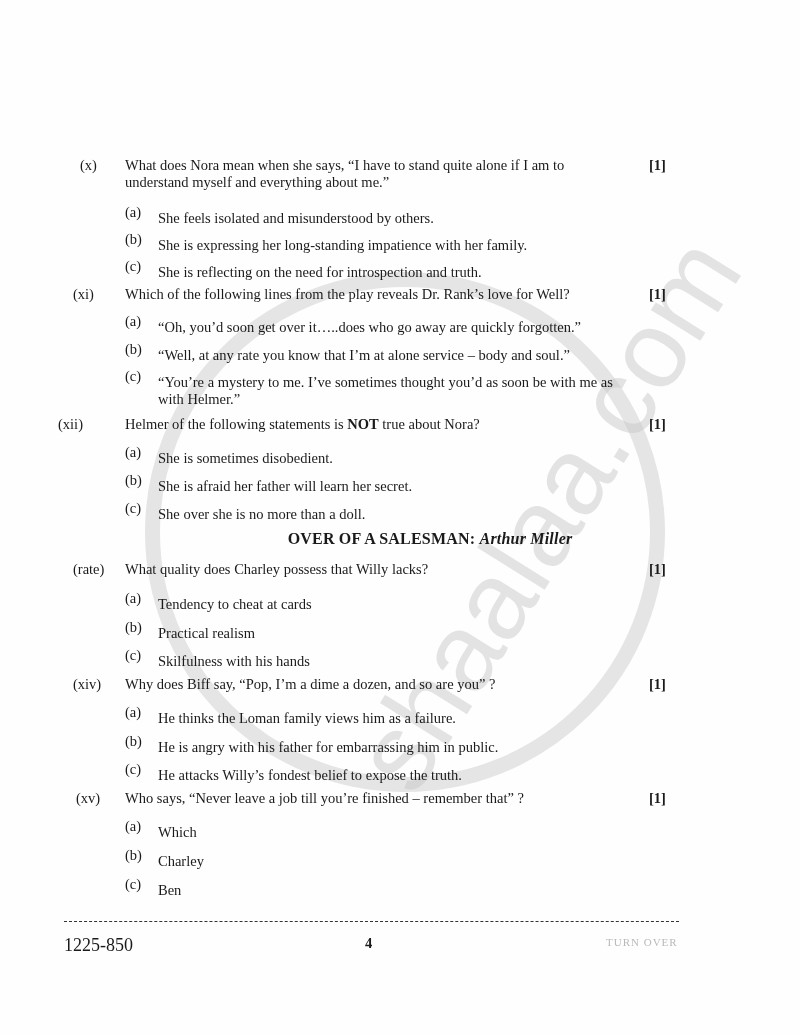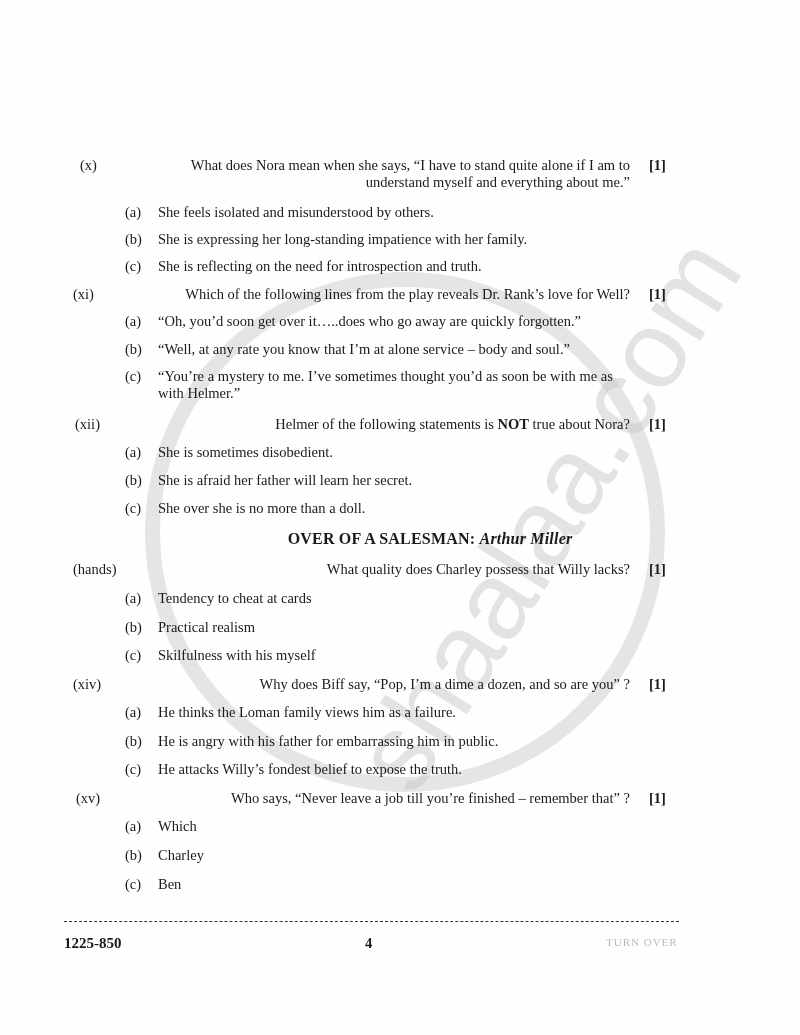--- a/index.html
+++ b/index.html
@@ -1,29 +1,29 @@
 <!DOCTYPE html>
 <html><head>
 <meta charset="utf-8">
 <style>
   html, body { margin:0; padding:0; }
   body { width:800px; height:1035px; background:#ffffff; position:relative; overflow:hidden;
          font-family:"Liberation Serif", "DejaVu Serif", serif; color:#1a1a1a; }
   .page { position:absolute; left:0; top:0; width:800px; height:1035px; background:#fefefe; }
   .q { position:absolute; left:0; width:800px; font-size:14.5px; line-height:17px; }
   .qnum { position:absolute; width:50px; text-align:left; }
-  .qtext { position:absolute; left:125px; width:505px;text-align:right; }
+  .qtext { position:absolute; left:125px; width:505px; }
   .marks { position:absolute; left:649px; font-weight:bold; }
   .opt { position:absolute; left:125px; font-size:14.5px; line-height:17px; width:520px; }
   .opt .lbl { position:absolute; left:0; }
-  .opt .txt { position:absolute; left:33px; width:490px; }
+  .opt .txt { position:absolute; left:33px; width:490px;margin-top:6px; }
   .heading { position:absolute; left:0; width:740px; text-align:center; top:530px; font-size:16px; font-weight:bold; letter-spacing:0.2px; }
   .heading i { font-style:italic; }
   .footer-rule { position:absolute; left:64px; top:921px; width:615px; border-top:1.5px dashed #333; height:0; }
-  .footer-code { position:absolute; left:64px; top:935px; font-size:15px; font-weight:bold; }
+  .footer-code { position:absolute; left:64px; top:935px; font-size:18px; font-weight:normal; }
   .footer-page { position:absolute; left:365px; top:935px; font-size:14.5px; font-weight:bold; }
   .footer-stamp { position:absolute; left:606px; top:936px; font-size:11px; color:#b9b9b9; letter-spacing:1px; }
   .watermark { position:absolute; left:145px; top:272px; width:520px; height:520px; border:15px solid rgba(200,200,200,0.45); border-radius:50%; box-sizing:border-box; pointer-events:none; }
   .wm-text { position:absolute; left:235px; top:450px; font-family:"Liberation Sans", sans-serif; font-size:110px; color:rgba(195,195,195,0.45);
              transform:rotate(-58deg); transform-origin:center; white-space:nowrap; pointer-events:none; }
 </style>
 </head>
 <body>
 
 <div class="page">
@@ -61,55 +61,55 @@
   <div class="opt" style="top:341px">
       <span class="lbl">(b)</span>
       <span class="txt">“Well, at any rate you know that I’m at alone service – body and soul.”</span>
     </div>
   <div class="opt" style="top:368px">
       <span class="lbl">(c)</span>
       <span class="txt" style="width:480px">“You’re a mystery to me. I’ve sometimes thought you’d as soon be with me as with Helmer.”</span>
     </div>
 
   <div class="q" style="top:416px">
-    <span class="qnum" style="left:75px">(xii)</span>
+    <span class="qnum" style="left:58px">(xii)</span>
     <span class="qtext"><span>Helmer of the following statements is </span><b>NOT</b><span> true about Nora?</span></span>
     <span class="marks">[1]</span>
   </div>
   <div class="opt" style="top:444px">
       <span class="lbl">(a)</span>
       <span class="txt">She is sometimes disobedient.</span>
     </div>
   <div class="opt" style="top:472px">
       <span class="lbl">(b)</span>
       <span class="txt">She is afraid her father will learn her secret.</span>
     </div>
   <div class="opt" style="top:500px">
       <span class="lbl">(c)</span>
       <span class="txt">She over she is no more than a doll.</span>
     </div>
 
   <div class="heading" style="left:60px"><span>OVER OF A SALESMAN:</span> <i>Arthur Miller</i></div>
 
   <div class="q" style="top:561px">
-    <span class="qnum" style="left:73px">(hands)</span>
+    <span class="qnum" style="left:73px">(rate)</span>
     <span class="qtext">What quality does Charley possess that Willy lacks?</span>
     <span class="marks">[1]</span>
   </div>
   <div class="opt" style="top:590px">
       <span class="lbl">(a)</span>
       <span class="txt">Tendency to cheat at cards</span>
     </div>
   <div class="opt" style="top:619px">
       <span class="lbl">(b)</span>
       <span class="txt">Practical realism</span>
     </div>
   <div class="opt" style="top:647px">
       <span class="lbl">(c)</span>
-      <span class="txt">Skilfulness with his myself</span>
+      <span class="txt">Skilfulness with his hands</span>
     </div>
 
   <div class="q" style="top:676px">
     <span class="qnum" style="left:73px">(xiv)</span>
     <span class="qtext">Why does Biff say, “Pop, I’m a dime a dozen, and so are you” ?</span>
     <span class="marks">[1]</span>
   </div>
   <div class="opt" style="top:704px">
       <span class="lbl">(a)</span>
       <span class="txt">He thinks the Loman family views him as a failure.</span>

